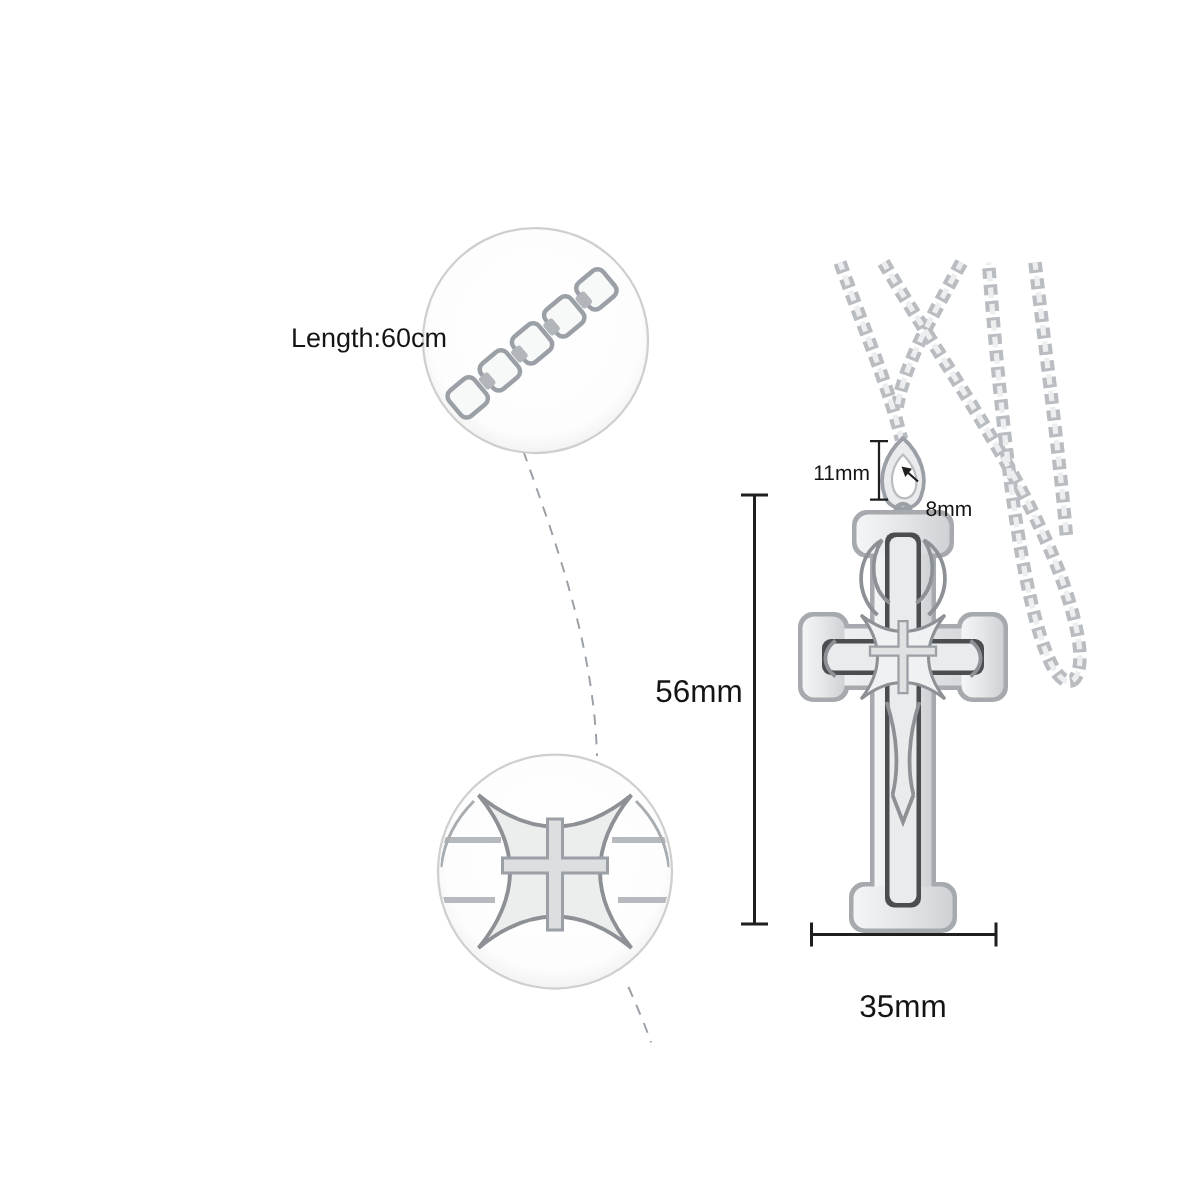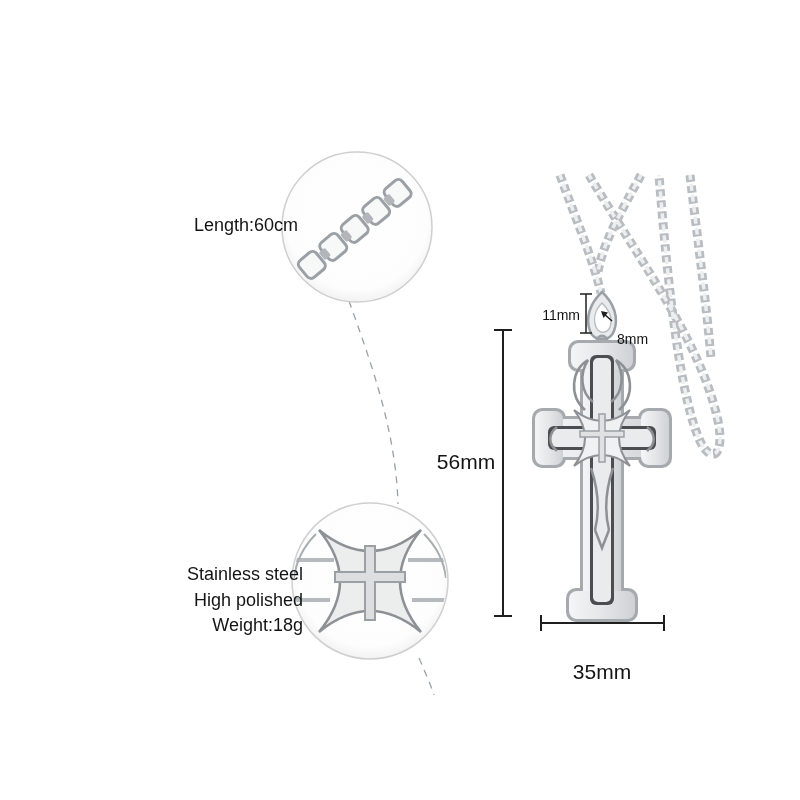--- a/index.html
+++ b/index.html
@@ -136,24 +136,19 @@
       <path stroke-width="2" d="M503 330 V616 M494 330 H512 M494 616 H512"></path>
       <path stroke-width="2" d="M541 623 H664 M541 615 V631 M664 615 V631"></path>
       <path stroke-width="1.5" d="M586 294 V333 M580 294 H592 M580 333 H592"></path>
       <path stroke-width="1.5" d="M612 321 L603 313"></path>
     </g>
     <polygon points="601,311 608,312.5 603.5,318" fill="#1f1f1f"></polygon>
   </svg>
 
   <div class="label lbl-length">Length:60cm</div>
 
-  <div class="label specs">
-    <div>Stainless steel</div>
-    <div>High polished</div>
-    <div>Weight:18g</div>
-  </div>
 
   <div class="label lbl-h11">11mm</div>
   <div class="label lbl-w8">8mm</div>
   <div class="label lbl-h56">56mm</div>
   <div class="label lbl-w35">35mm</div>
 
 </div>
 
 </body></html>

